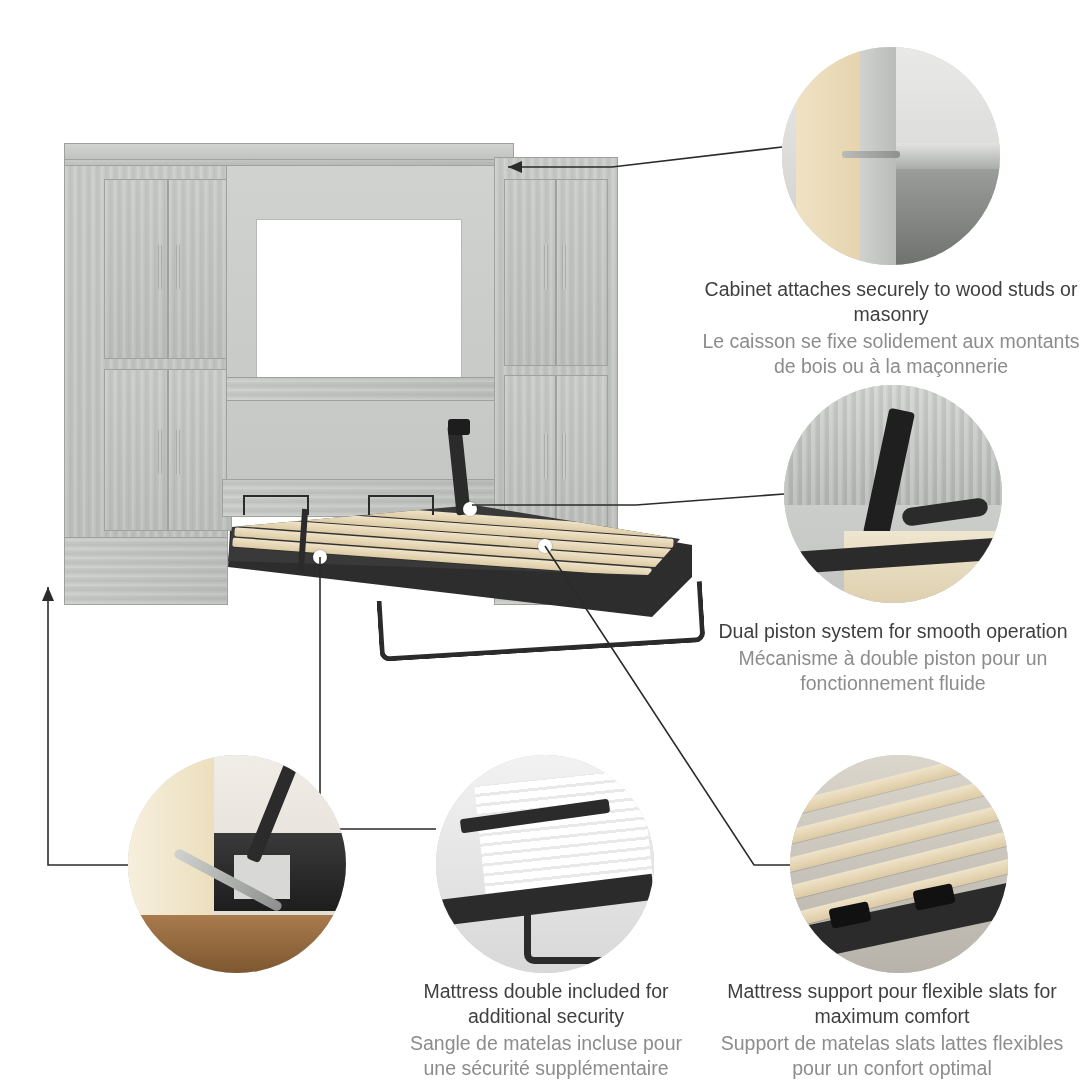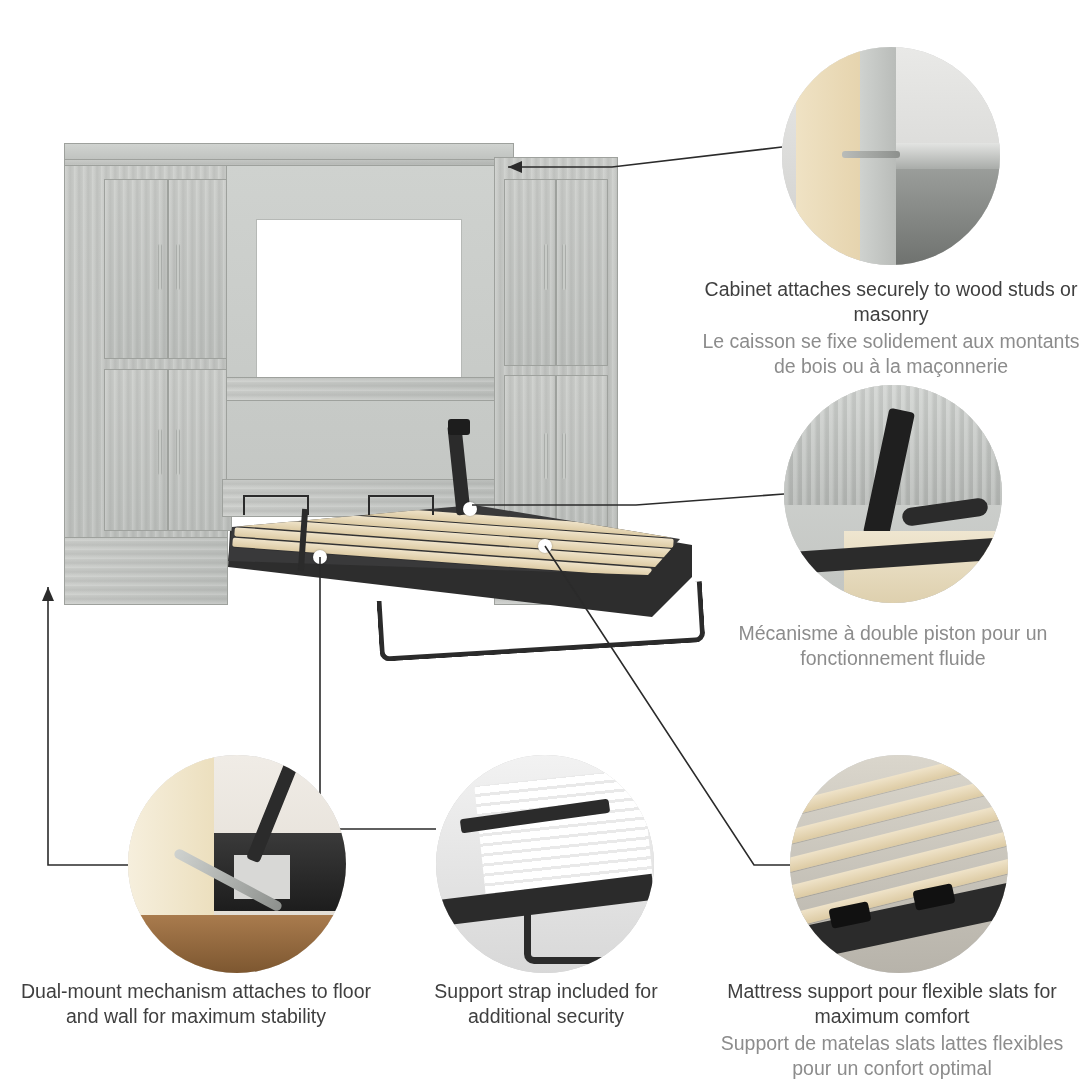--- a/index.html
+++ b/index.html
@@ -180,47 +180,48 @@
   <div class="callout" style="left:784px;top:346px;width:218px;height:218px;">
     <div style="position:absolute;inset:0;background:linear-gradient(180deg,#d6d8d5,#c2c5c2);"></div>
     <div style="position:absolute;left:0;top:0;width:218px;height:120px;
                 background:repeating-linear-gradient(90deg,rgba(255,255,255,.16) 0 3px,rgba(0,0,0,.05) 6px 9px),linear-gradient(180deg,#cfd2cf,#b5b8b5);"></div>
     <div style="position:absolute;left:92px;top:24px;width:26px;height:128px;background:#1f1f1f;border-radius:4px;transform:rotate(12deg);"></div>
     <div style="position:absolute;left:118px;top:118px;width:86px;height:18px;background:#2b2b2b;border-radius:9px;transform:rotate(-8deg);"></div>
     <div style="position:absolute;left:60px;top:146px;width:158px;height:72px;background:linear-gradient(180deg,#efe6d0,#ded0ae);"></div>
     <div style="position:absolute;left:0;top:160px;width:218px;height:22px;background:#2b2b2b;transform:rotate(-4deg);"></div>
   </div>
   <div class="caption" style="left:714px;top:580px;width:358px;">
+    <span class="en">Dual piston system for smooth operation</span>
     <span class="fr">Mécanisme à double piston pour un fonctionnement fluide</span>
   </div>
 
   <div class="callout" style="left:128px;top:716px;width:218px;height:218px;">
     <div style="position:absolute;inset:0;background:linear-gradient(180deg,#f0ece6,#ded8cf);"></div>
     <div style="position:absolute;left:0;top:0;width:86px;height:218px;background:linear-gradient(90deg,#f6efdd,#ecdfbe);"></div>
     <div style="position:absolute;left:0;bottom:0;width:218px;height:58px;background:linear-gradient(180deg,#a97b4d,#7d5730);"></div>
     <div style="position:absolute;left:86px;top:78px;width:132px;height:78px;background:linear-gradient(180deg,#3a3a3a,#1d1d1d);"></div>
     <div style="position:absolute;left:106px;top:100px;width:56px;height:44px;background:#d8d8d6;"></div>
     <div style="position:absolute;left:40px;top:120px;width:120px;height:10px;background:linear-gradient(90deg,#cfd2cf,#8d908d);border-radius:5px;transform:rotate(28deg);"></div>
     <div style="position:absolute;left:140px;top:-10px;width:14px;height:120px;background:#2b2b2b;transform:rotate(22deg);border-radius:4px;"></div>
   </div>
   <div class="caption" style="left:16px;top:940px;width:360px;">
-    <span class="en">Dual-mount mechanism attaches to floor and wall for maximum stability</span>
   </div>
 
   <div class="callout" style="left:436px;top:716px;width:218px;height:218px;">
     <div style="position:absolute;inset:0;background:linear-gradient(180deg,#f2f2f2,#d8d8d8);"></div>
     <div style="position:absolute;left:44px;top:22px;width:168px;height:118px;
                 background:repeating-linear-gradient(0deg,#ffffff 0 7px,#e9e9e9 7px 10px);
                 transform:rotate(-6deg);border-radius:4px;"></div>
     <div style="position:absolute;left:24px;top:54px;width:150px;height:14px;background:#2b2b2b;border-radius:3px;transform:rotate(-8deg);"></div>
     <div style="position:absolute;left:0;top:132px;width:218px;height:26px;background:#2b2b2b;transform:rotate(-7deg);"></div>
     <div style="position:absolute;left:88px;top:150px;width:128px;height:52px;border:7px solid #2b2b2b;border-top:none;border-radius:0 0 10px 10px;"></div>
   </div>
   <div class="caption" style="left:400px;top:940px;width:292px;">
-    <span class="en">Support strap included for additional security</span>
+    <span class="en">Mattress double included for additional security</span>
+    <span class="fr">Sangle de matelas incluse pour une sécurité supplémentaire</span>
   </div>
 
   <div class="callout" style="left:790px;top:716px;width:218px;height:218px;">
     <div style="position:absolute;inset:0;background:linear-gradient(180deg,#dad6cc,#b7b3aa);"></div>
     <div style="position:absolute;inset:0;">
       <div class="slat" style="left:-20px;top:18px;width:270px;height:14px;transform:rotate(-14deg);"></div>
       <div class="slat" style="left:-20px;top:46px;width:270px;height:14px;transform:rotate(-14deg);"></div>
       <div class="slat" style="left:-20px;top:74px;width:270px;height:14px;transform:rotate(-14deg);"></div>
       <div class="slat" style="left:-20px;top:102px;width:270px;height:14px;transform:rotate(-14deg);"></div>
       <div class="slat" style="left:-20px;top:130px;width:270px;height:14px;transform:rotate(-14deg);"></div>

